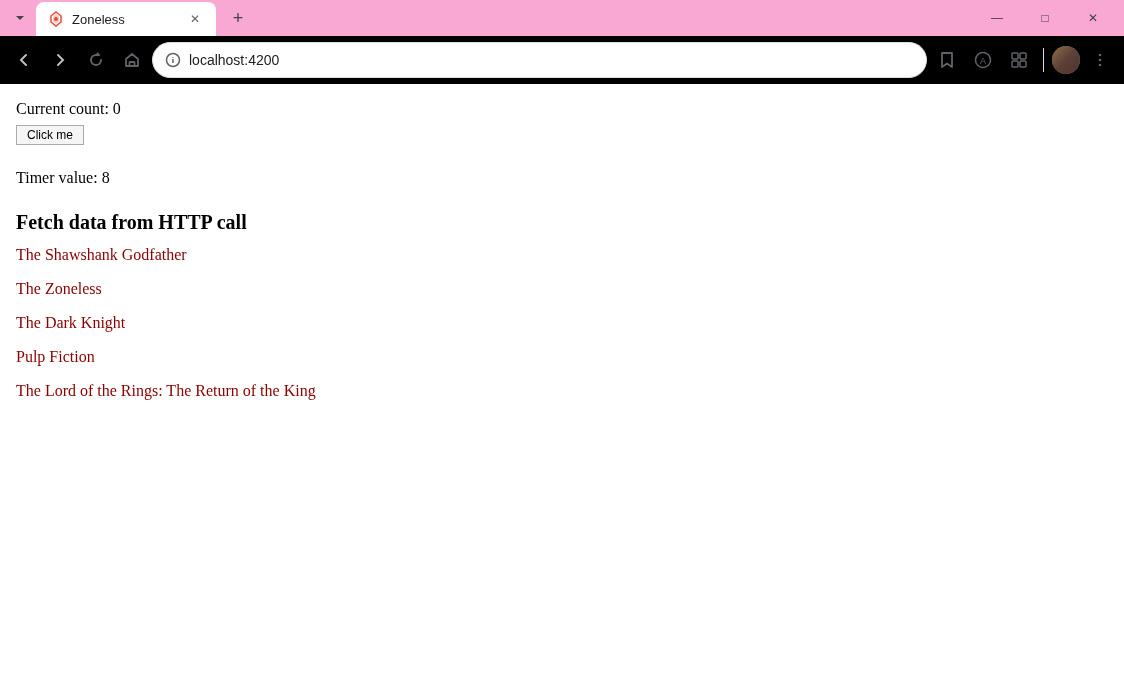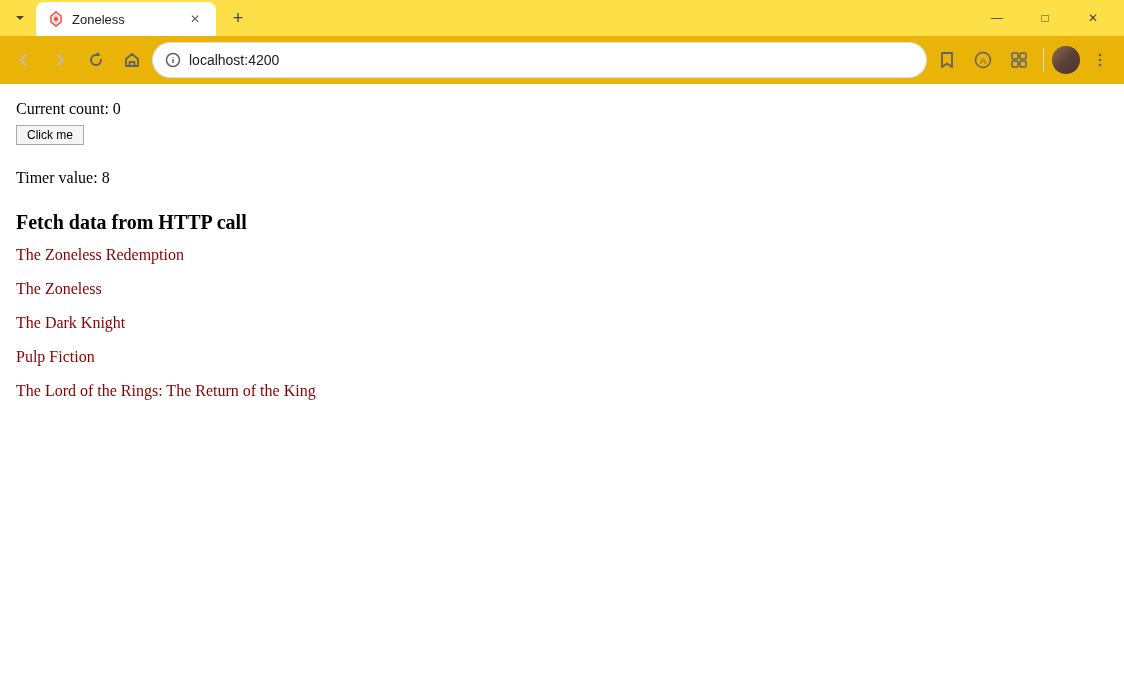--- a/index.html
+++ b/index.html
@@ -11,21 +11,21 @@
     body {
       font-family: Arial, sans-serif;
       background: #f0f2f5;
       user-select: none;
     }
 
     
     .titlebar {
       display: flex;
       align-items: center;
-      background: #fde047;
+      background: #f9a8d4;
       height: 36px;
       padding: 0 8px;
     }
 
     .titlebar-left {
       display: flex;
       align-items: center;
       gap: 4px;
     }
 
@@ -120,21 +120,21 @@
       justify-content: center;
       cursor: pointer;
       color: #444;
       font-size: 12px;
     }
 
     
     .toolbar {
       display: flex;
       align-items: center;
-      background: #eab308;
+      background: #000000;
       height: 48px;
       padding: 0 8px;
       gap: 4px;
     }
 
     .nav-btn {
       width: 32px;
       height: 32px;
       display: flex;
       align-items: center;
@@ -383,20 +383,20 @@
   <p class="current-count">Current count: 0</p>
 
   <button class="click-btn">Click me</button>
 
 
   <p class="timer-value">Timer value: 8</p>
 
   <h2 class="section-title section-spacing">Fetch data from HTTP call</h2>
 
   <ul class="movie-list">
-  <li>The Zoneless Redemption</li>
+  <li>The Shawshank Godfather</li>
       <li>The Zoneless</li>
       <li>The Dark Knight</li>
       <li>Pulp Fiction</li>
       <li>The Lord of the Rings: The Return of the King</li>
     </ul>
 
 </div>
 
 </body></html>

